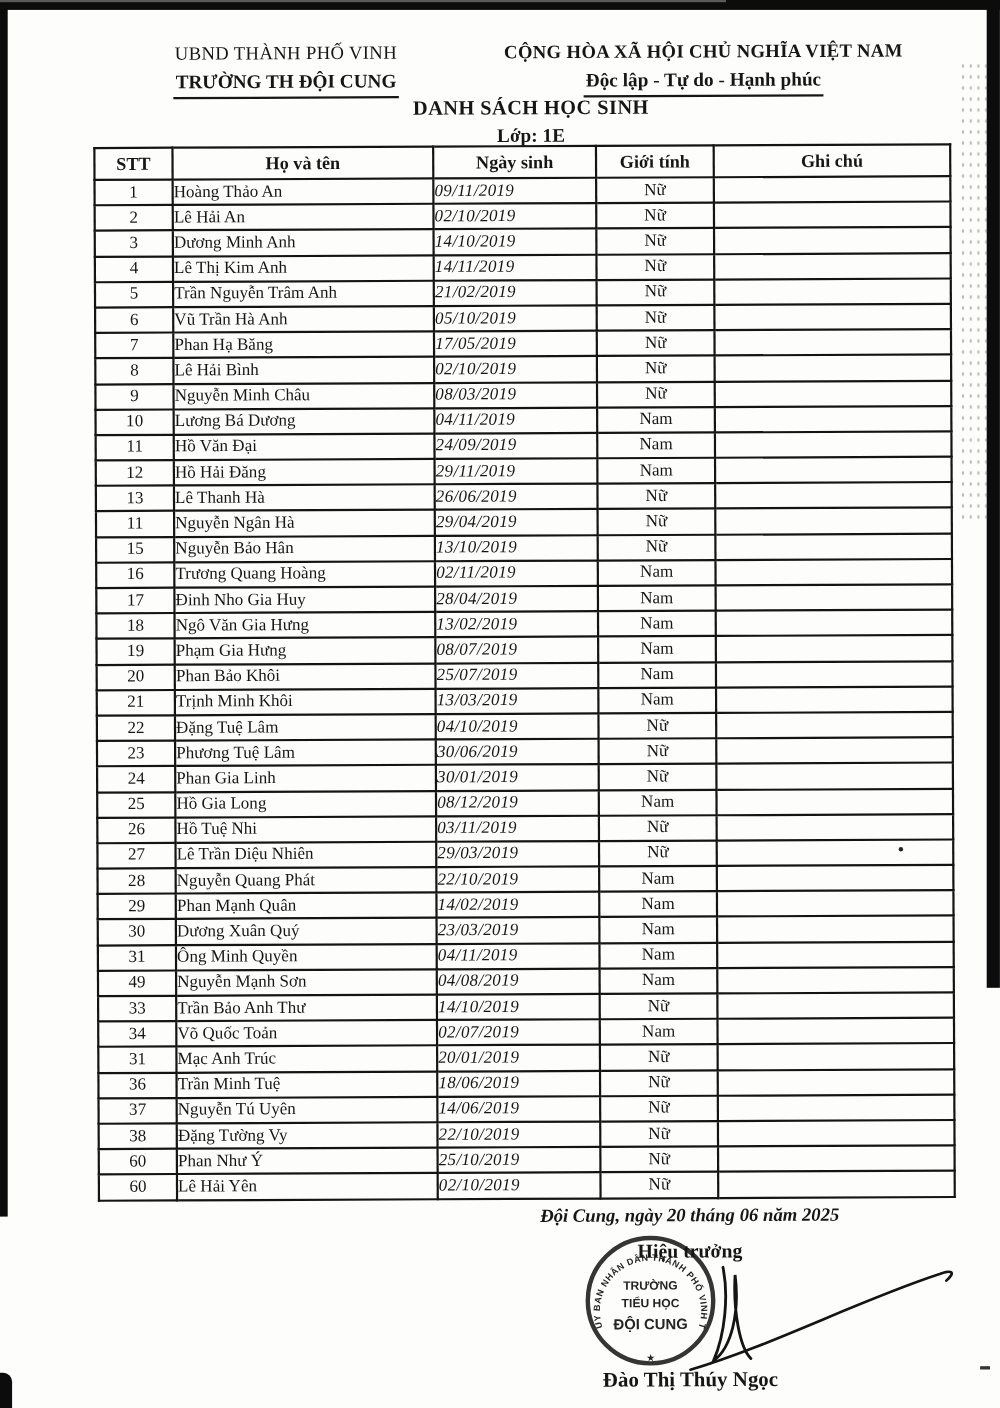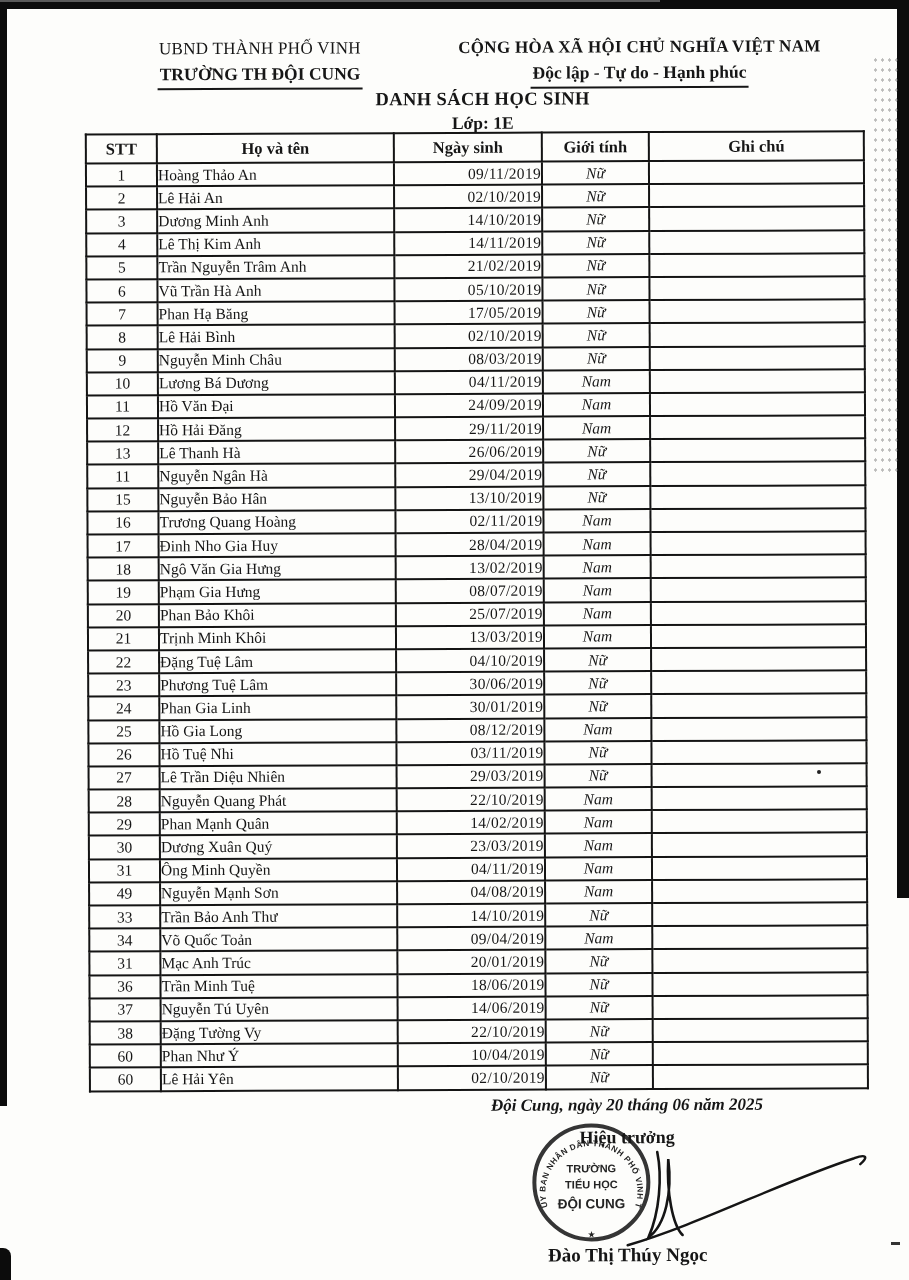--- a/index.html
+++ b/index.html
@@ -43,22 +43,22 @@
     border-collapse:collapse;table-layout:fixed;
     font-size:15.5px;
   }
   #roster th,#roster td{border:2px solid #141414;overflow:hidden;white-space:nowrap;}
   #roster th{height:27px;font-size:16.5px;font-weight:bold;text-align:center;padding:0;}
   #roster td{height:21.2px;padding:0;}
   col.w-stt{width:71px;} col.w-name{width:237px;} col.w-dob{width:148px;}
   col.w-gender{width:107px;} col.w-note{width:215px;}
   td.c-stt{text-align:center;}
   td.c-name{text-align:left;padding-left:8px;}
-  td.c-dob{text-align:right;letter-spacing:.3px;}
-  td.c-gender{text-align:center;font-style:italic;}
+  td.c-dob{text-align:left;letter-spacing:.3px;font-style:italic;}
+  td.c-gender{text-align:center;}
 
   #date-line{position:absolute;left:420px;top:1096px;width:410px;text-align:center;
     font-style:italic;font-weight:600;font-size:17px;}
   #signer-title{position:absolute;left:420px;top:1128px;width:410px;text-align:center;
     font-weight:bold;font-size:18px;z-index:4;}
   #signer-name{position:absolute;left:420px;top:1245px;width:410px;text-align:center;
     font-weight:bold;font-size:19px;z-index:5;}
   #stamp{position:absolute;left:527px;top:1121px;width:124px;height:124px;z-index:3;}
   #stamp text{font-family:"Liberation Sans","DejaVu Sans",sans-serif;fill:#242424;}
   #signature{position:absolute;left:600px;top:1138px;width:290px;height:120px;z-index:6;}
@@ -338,21 +338,21 @@
           <tr>
             <td class="c-stt">33</td>
             <td class="c-name">Trần Bảo Anh Thư</td>
             <td class="c-dob">14/10/2019</td>
             <td class="c-gender">Nữ</td>
             <td class="c-note"></td>
           </tr>
           <tr>
             <td class="c-stt">34</td>
             <td class="c-name">Võ Quốc Toản</td>
-            <td class="c-dob">09/04/2019</td>
+            <td class="c-dob">02/07/2019</td>
             <td class="c-gender">Nam</td>
             <td class="c-note"></td>
           </tr>
           <tr>
             <td class="c-stt">31</td>
             <td class="c-name">Mạc Anh Trúc</td>
             <td class="c-dob">20/01/2019</td>
             <td class="c-gender">Nữ</td>
             <td class="c-note"></td>
           </tr>
@@ -373,21 +373,21 @@
           <tr>
             <td class="c-stt">38</td>
             <td class="c-name">Đặng Tường Vy</td>
             <td class="c-dob">22/10/2019</td>
             <td class="c-gender">Nữ</td>
             <td class="c-note"></td>
           </tr>
           <tr>
             <td class="c-stt">60</td>
             <td class="c-name">Phan Như Ý</td>
-            <td class="c-dob">10/04/2019</td>
+            <td class="c-dob">25/10/2019</td>
             <td class="c-gender">Nữ</td>
             <td class="c-note"></td>
           </tr>
           <tr>
             <td class="c-stt">60</td>
             <td class="c-name">Lê Hải Yên</td>
             <td class="c-dob">02/10/2019</td>
             <td class="c-gender">Nữ</td>
             <td class="c-note"></td>
           </tr>

